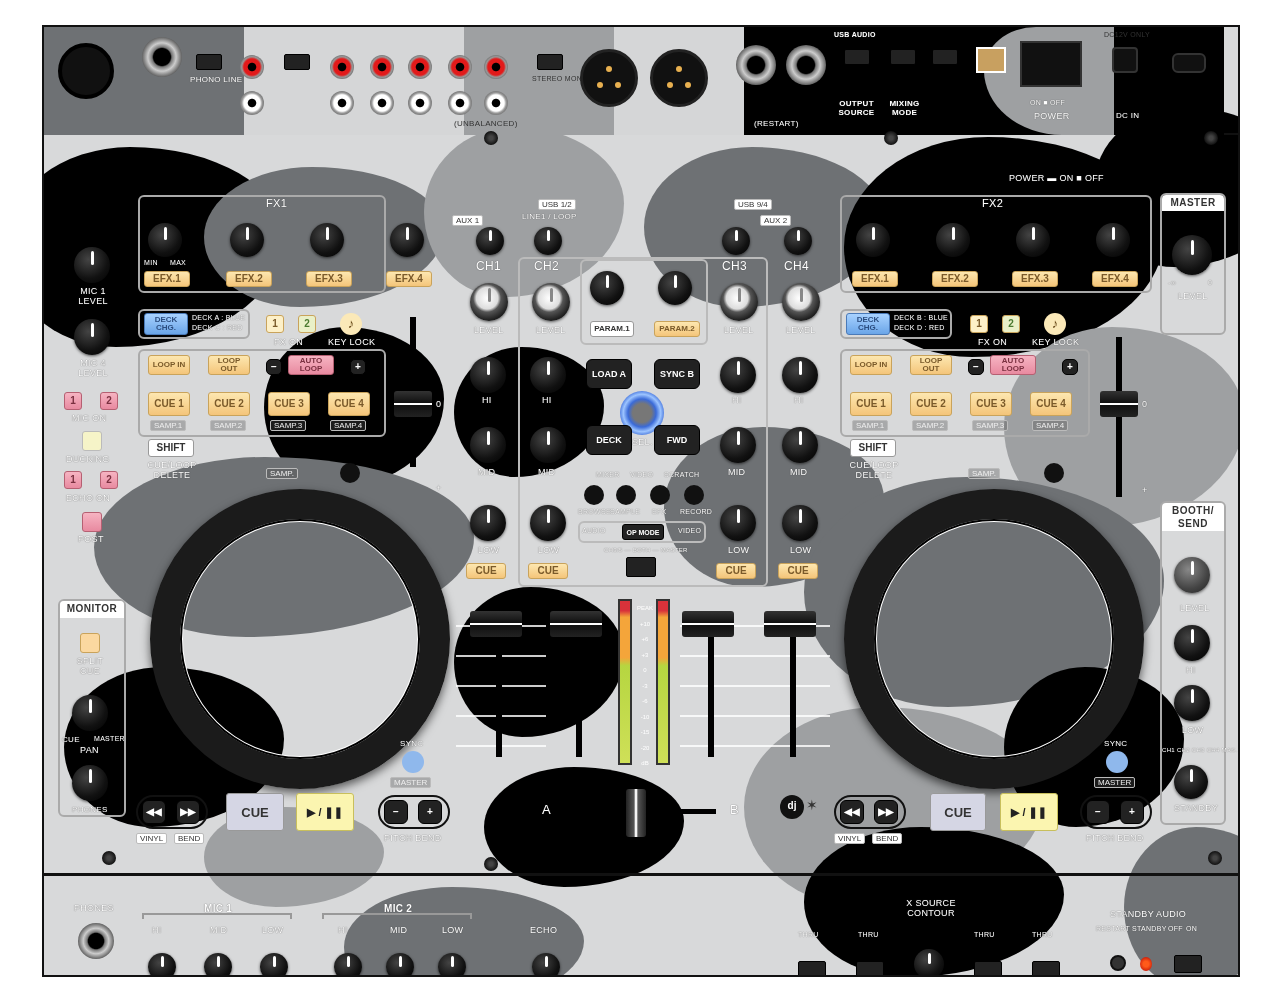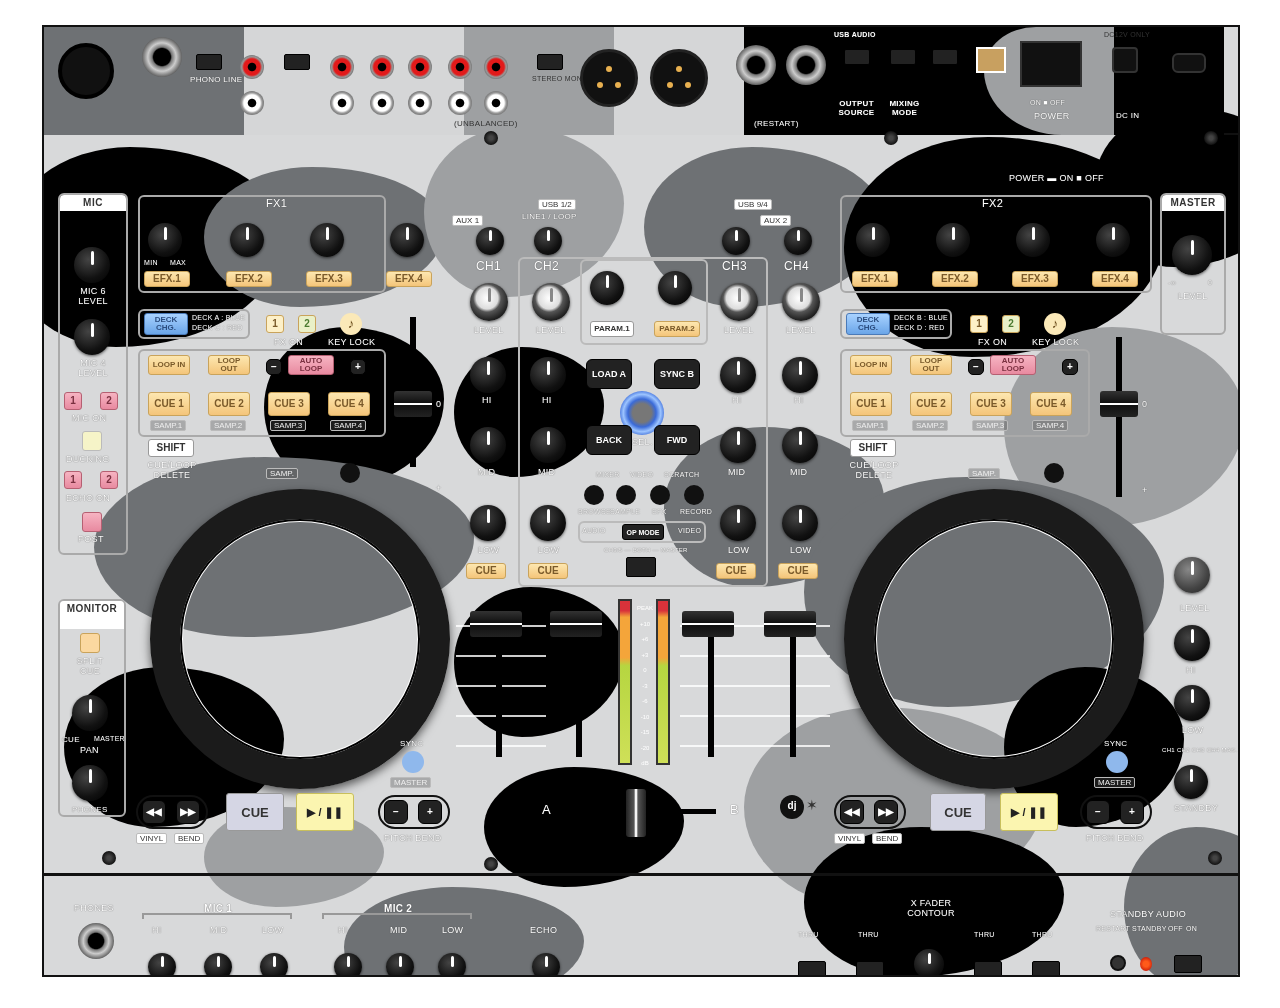--- a/index.html
+++ b/index.html
@@ -117,25 +117,22 @@
     <div class="lbl" style="left:990px;top:84px;font-size:9px">POWER</div>
     <div class="lbl" style="left:986px;top:72px;font-size:7px">ON ■ OFF</div>
     <div class="abs" style="left:1068px;top:20px;width:26px;height:26px;background:#111;border:2px solid #333;border-radius:4px"></div>
     <div class="lbl dk" style="left:1060px;top:4px;font-size:7px">DC12V ONLY</div>
     <div class="lbl" style="left:1072px;top:84px;font-size:8px">DC IN</div>
     <div class="abs" style="left:1128px;top:26px;width:34px;height:20px;background:#111;border:2px solid #333;border-radius:6px"></div>
   </div>
 
   <div class="lbl" style="left:965px;top:146px;font-size:9px"><span>POWER</span> ▬ <span>ON</span> ■ <span>OFF</span></div>
 
-  <div class="panel" style="left:14px;top:166px;width:70px;height:362px">
-    <div class="hdr" style="left:0;top:0;width:66px;height:16px;line-height:16px">MIC</div>
-  </div>
   <div class="knob" style="left:30px;top:220px;width:36px;height:36px"></div>
-  <div class="lbl" style="left:22px;top:260px;width:54px;white-space:normal;line-height:1.1">MIC 6 LEVEL</div>
+  <div class="lbl" style="left:22px;top:260px;width:54px;white-space:normal;line-height:1.1">MIC 1 LEVEL</div>
   <div class="knob" style="left:30px;top:292px;width:36px;height:36px"></div>
   <div class="lbl" style="left:22px;top:332px;width:54px;white-space:normal;line-height:1.1">MIC 4 LEVEL</div>
   <div class="btn pink" style="left:20px;top:365px;width:18px;height:18px">1</div>
   <div class="btn pink" style="left:56px;top:365px;width:18px;height:18px">2</div>
   <div class="lbl" style="left:28px;top:386px">MIC ON</div>
   <div class="btn" style="left:38px;top:404px;width:20px;height:20px;background:#f6f4c8;border-color:#bbb"></div>
   <div class="lbl" style="left:22px;top:427px">DUCKING</div>
   <div class="btn pink" style="left:20px;top:444px;width:18px;height:18px">1</div>
   <div class="btn pink" style="left:56px;top:444px;width:18px;height:18px">2</div>
   <div class="lbl" style="left:22px;top:466px">ECHO ON</div>
@@ -185,21 +182,21 @@
   <div class="round" style="left:296px;top:436px;width:20px;height:20px;background:#111"></div>
 
   <div class="fader-track" style="left:366px;top:290px;height:150px"></div>
   <div class="fader-cap" style="left:350px;top:364px;width:38px"></div>
   <div class="lbl" style="left:392px;top:372px">0</div>
   <div class="lbl" style="left:392px;top:456px">+</div>
 
   <div class="platter" style="left:106px;top:462px;width:300px;height:300px"></div>
 
   <div class="panel" style="left:14px;top:572px;width:68px;height:218px">
-    <div class="hdr" style="left:0;top:0;width:64px;height:28px;line-height:16px">MONITOR</div>
+    <div class="hdr" style="left:0;top:0;width:64px;height:17px;line-height:16px">MONITOR</div>
   </div>
   <div class="btn" style="left:36px;top:606px;width:20px;height:20px;background:#fbd8a0"></div>
   <div class="lbl" style="left:26px;top:630px;width:40px;white-space:normal;line-height:1.1">SPLIT CUE</div>
   <div class="knob" style="left:28px;top:668px;width:36px;height:36px"></div>
   <div class="lbl" style="left:18px;top:708px;font-size:8px">CUE</div>
   <div class="lbl" style="left:50px;top:708px;font-size:7px">MASTER</div>
   <div class="lbl" style="left:36px;top:718px">PAN</div>
   <div class="knob" style="left:28px;top:738px;width:36px;height:36px"></div>
   <div class="lbl" style="left:28px;top:778px;font-size:8px">PHONES</div>
 
@@ -279,21 +276,21 @@
 
   <div class="btn" style="left:422px;top:536px;width:40px;height:16px">CUE</div>
   <div class="btn" style="left:484px;top:536px;width:40px;height:16px">CUE</div>
   <div class="btn" style="left:672px;top:536px;width:40px;height:16px">CUE</div>
   <div class="btn" style="left:734px;top:536px;width:40px;height:16px">CUE</div>
 
   <div class="btn dark" style="left:542px;top:332px;width:46px;height:30px;font-size:9px;border-radius:6px">LOAD A</div>
   <div class="btn dark" style="left:610px;top:332px;width:46px;height:30px;font-size:9px;border-radius:6px">SYNC B</div>
   <div class="round" style="left:576px;top:364px;width:44px;height:44px;background:radial-gradient(circle,#777 30%,#3a6ad8 45%,#9cc4ff 60%,#3a6ad8 75%,#222 90%)"></div>
   <div class="lbl" style="left:588px;top:410px">SEL.</div>
-  <div class="btn dark" style="left:542px;top:398px;width:46px;height:30px;font-size:9px;border-radius:6px">BACK</div>
+  <div class="btn dark" style="left:542px;top:398px;width:46px;height:30px;font-size:9px;border-radius:6px">DECK</div>
   <div class="btn dark" style="left:610px;top:398px;width:46px;height:30px;font-size:9px;border-radius:6px">FWD</div>
   <div class="lbl" style="left:552px;top:444px;font-size:7px">MIXER</div>
   <div class="lbl" style="left:586px;top:444px;font-size:7px">VIDEO</div>
   <div class="lbl" style="left:620px;top:444px;font-size:7px">SCRATCH</div>
   <div class="round" style="left:540px;top:458px;width:20px;height:20px;background:#111"></div>
   <div class="round" style="left:572px;top:458px;width:20px;height:20px;background:#111"></div>
   <div class="round" style="left:606px;top:458px;width:20px;height:20px;background:#111"></div>
   <div class="round" style="left:640px;top:458px;width:20px;height:20px;background:#111"></div>
   <div class="lbl" style="left:534px;top:481px;font-size:7px">BROWSE</div>
   <div class="lbl" style="left:566px;top:481px;font-size:7px">SAMPLE</div>
@@ -397,20 +394,23 @@
   <div class="tag" style="left:924px;top:441px">SAMP.</div>
   <div class="round" style="left:1000px;top:436px;width:20px;height:20px;background:#111"></div>
 
   <div class="fader-track" style="left:1072px;top:310px;height:160px"></div>
   <div class="fader-cap" style="left:1056px;top:364px;width:38px"></div>
   <div class="lbl" style="left:1098px;top:372px">0</div>
   <div class="lbl" style="left:1098px;top:458px">+</div>
 
   <div class="platter" style="left:800px;top:462px;width:300px;height:300px"></div>
 
+  <div class="panel" style="left:1116px;top:474px;width:66px;height:324px">
+    <div class="hdr" style="left:0;top:0;width:62px;height:28px;line-height:13px;padding-top:1px">BOOTH/ SEND</div>
+  </div>
   <div class="knob" style="left:1130px;top:530px;width:36px;height:36px;background:radial-gradient(circle at 40% 35%,#888 0%,#444 60%,#222 100%)"></div>
   <div class="lbl" style="left:1136px;top:576px">LEVEL</div>
   <div class="knob" style="left:1130px;top:598px;width:36px;height:36px"></div>
   <div class="lbl" style="left:1142px;top:638px">HI</div>
   <div class="knob" style="left:1130px;top:658px;width:36px;height:36px"></div>
   <div class="lbl" style="left:1138px;top:698px">LOW</div>
   <div class="lbl" style="left:1118px;top:720px;font-size:6px"><span>CH1</span> <span>CH2</span> <span>CH3</span> <span>CH4</span> <span>MAS.</span></div>
   <div class="knob" style="left:1130px;top:738px;width:34px;height:34px"></div>
   <div class="lbl" style="left:1130px;top:776px">STANDBY</div>
 
@@ -453,21 +453,21 @@
 
   <div class="lbl" style="left:486px;top:898px">ECHO</div>
   <div class="knob" style="left:488px;top:926px;width:28px;height:28px"></div>
 
   <div class="lbl" style="left:754px;top:904px;font-size:7px">THRU</div>
   <div class="switch" style="left:754px;top:934px;width:28px;height:16px"></div>
 
   <div class="lbl" style="left:814px;top:904px;font-size:7px">THRU</div>
   <div class="switch" style="left:812px;top:934px;width:28px;height:16px"></div>
 
-  <div class="lbl" style="left:852px;top:872px;width:70px;white-space:normal;line-height:1.1;font-size:9px">X FADER CONTOUR</div>
+  <div class="lbl" style="left:852px;top:872px;width:70px;white-space:normal;line-height:1.1;font-size:9px">X SOURCE CONTOUR</div>
   <div class="knob" style="left:870px;top:922px;width:30px;height:30px"></div>
   <div class="lbl" style="left:930px;top:904px;font-size:7px">THRU</div>
   <div class="switch" style="left:930px;top:934px;width:28px;height:16px"></div>
 
   <div class="lbl" style="left:988px;top:904px;font-size:7px">THRU</div>
   <div class="switch" style="left:988px;top:934px;width:28px;height:16px"></div>
 
   <div class="lbl" style="left:1066px;top:882px;font-size:9px">STANDBY AUDIO</div>
   <div class="lbl" style="left:1052px;top:898px;font-size:7px">RESTART</div>
   <div class="lbl" style="left:1088px;top:898px;font-size:7px">STANDBY</div>

